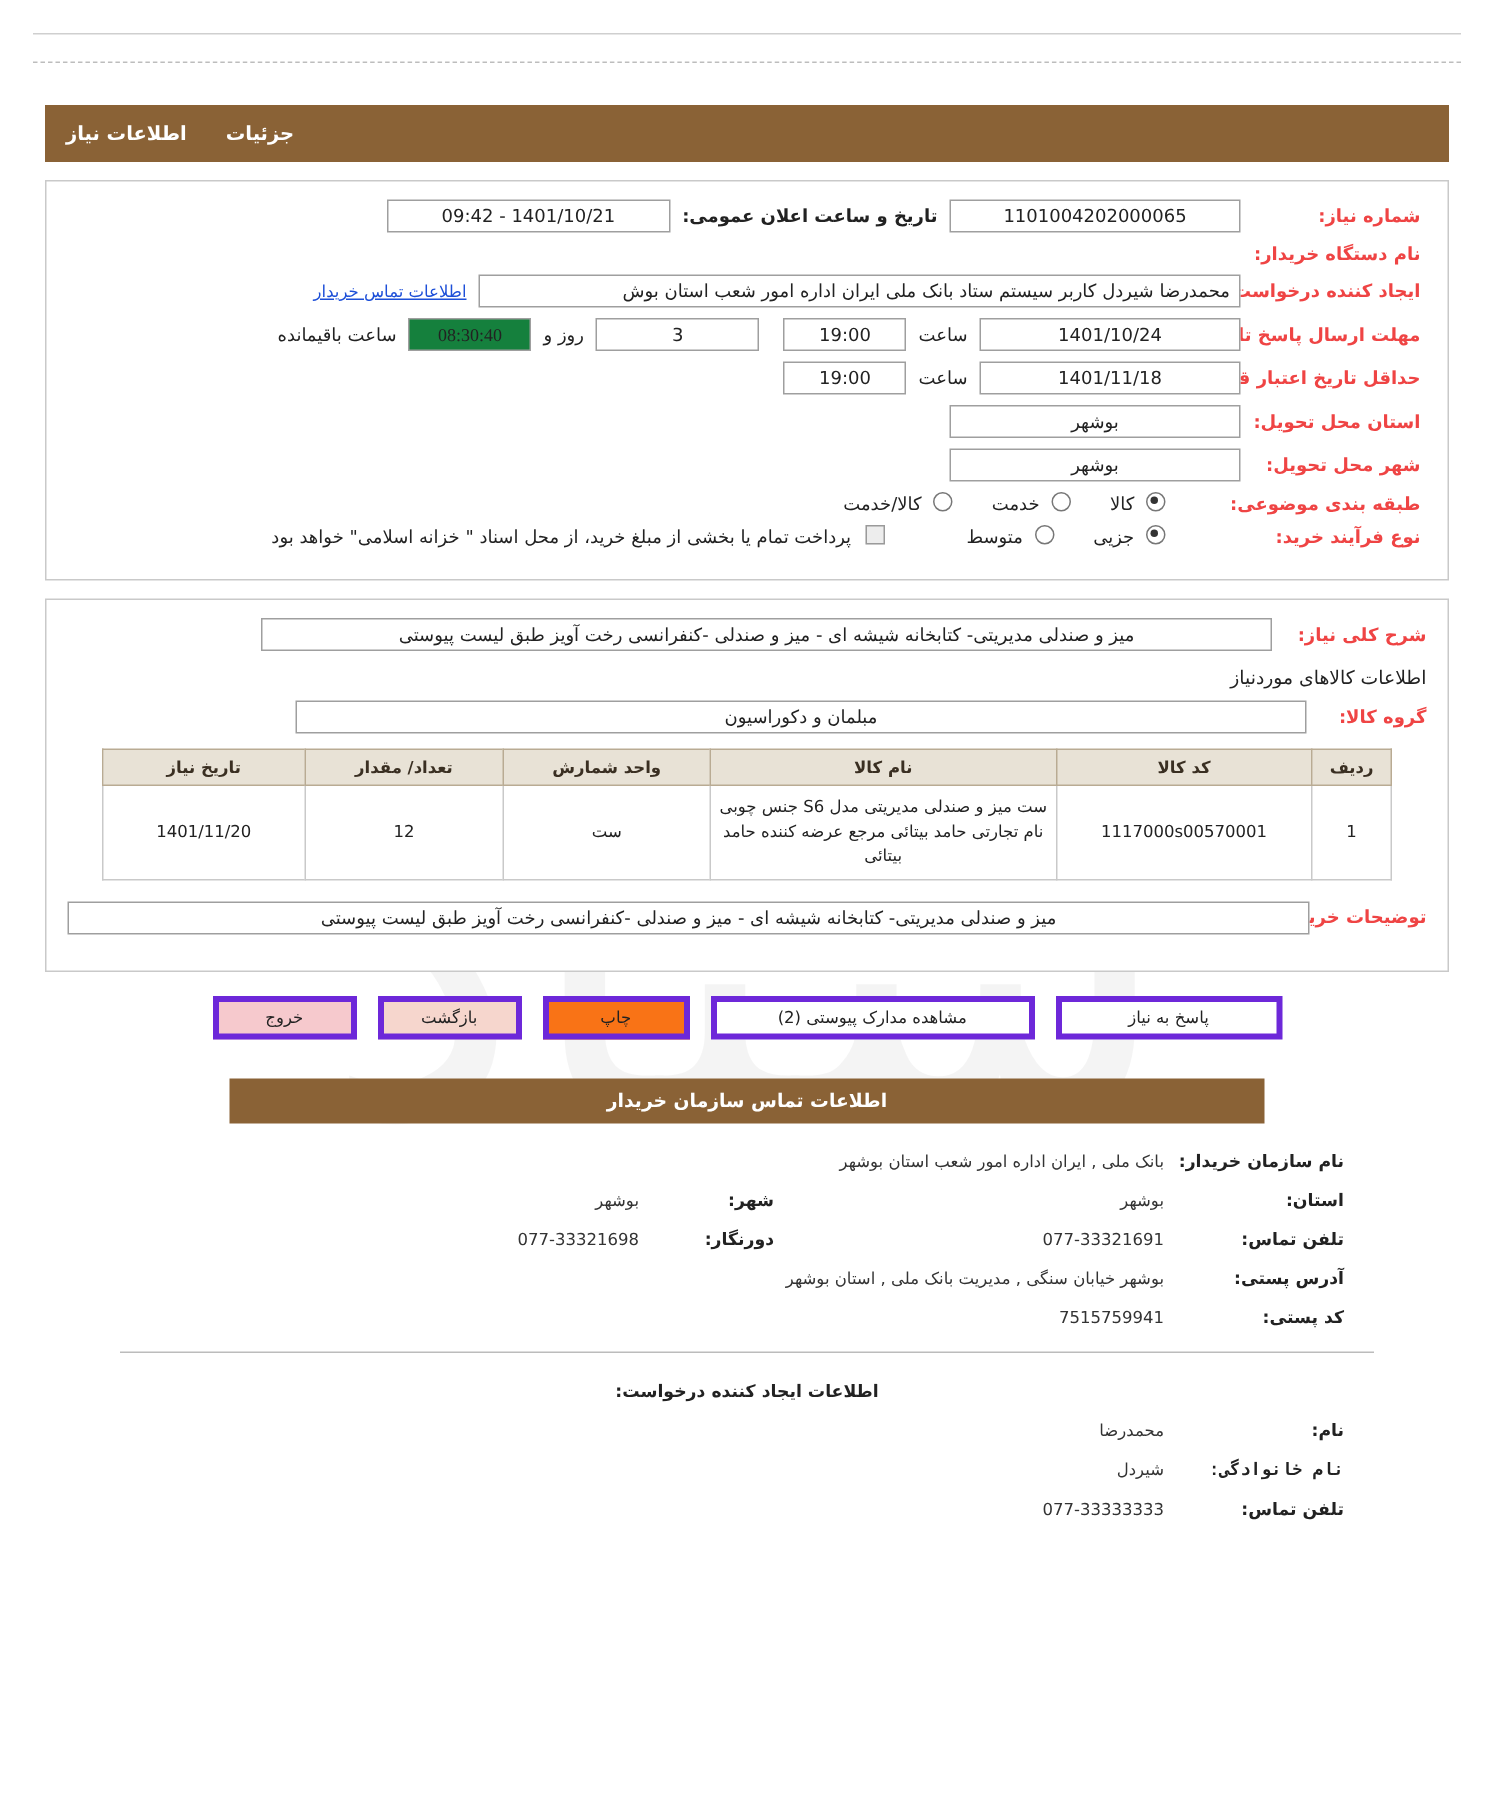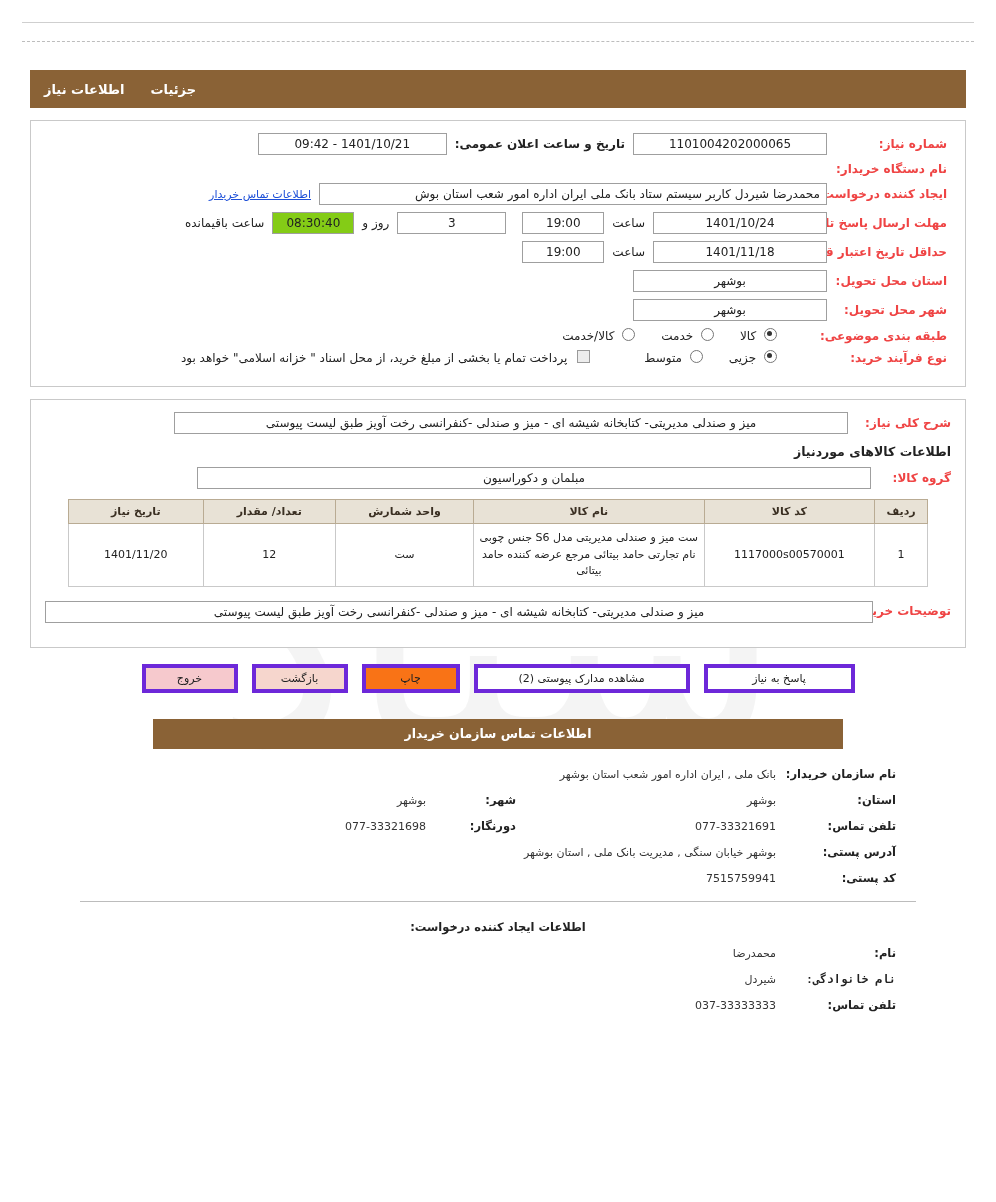--- a/index.html
+++ b/index.html
@@ -141,21 +141,21 @@
   }
 
   .desc-row {
     display: flex;
     align-items: center;
     gap: 8px;
     margin-bottom: 10px;
   }
   .section-title {
     font-size: 12.5px;
-    font-weight: bold;
+    font-weight: normal;
     margin: 6px 0 8px 0;
     text-align: right;
   }
 
   table.goods {
     border-collapse: collapse;
     margin: 8px auto 0 auto;
     width: 860px;
     font-size: 11px;
   }
@@ -280,21 +280,21 @@
         </div>
       </div>
 
       <div class="row">
         <div class="lbl lbl-w">مهلت ارسال پاسخ تا تاریخ:</div>
         <div class="fld" style="width:160px;">1401/10/24</div>
         <div class="inline-lbl">ساعت</div>
         <div class="fld" style="width:68px;">19:00</div>
         <div class="fld" style="width:95px; margin-right:16px;">3</div>
         <div class="inline-lbl">روز و</div>
-        <div class="fld" style="width:68px; background:#84cc16;">08:30:40</div>
+        <div class="fld" style="width:68px; background:#15803d;font-family:Liberation Serif, serif;">08:30:40</div>
         <div class="inline-lbl">ساعت باقیمانده</div>
       </div>
 
       <div class="row">
         <div class="lbl lbl-w" style="line-height:1.35;">حداقل تاریخ اعتبار قیمت تا تاریخ:</div>
         <div class="fld" style="width:160px;">1401/11/18</div>
         <div class="inline-lbl">ساعت</div>
         <div class="fld" style="width:68px;">19:00</div>
       </div>
 
@@ -441,18 +441,18 @@
       <div class="crow">
         <div class="ckey" style="width:110px;">نام:</div>
         <div class="cval">محمدرضا</div>
       </div>
       <div class="crow">
         <div class="ckey" style="width:110px;font-family:Liberation Mono, monospace;">نام خانوادگی:</div>
         <div class="cval">شیردل</div>
       </div>
       <div class="crow">
         <div class="ckey" style="width:110px;">تلفن تماس:</div>
-        <div class="cval">037-33333333</div>
+        <div class="cval">077-33333333</div>
       </div>
     </div>
 
   </div>
 </div>
 
 </body></html>

